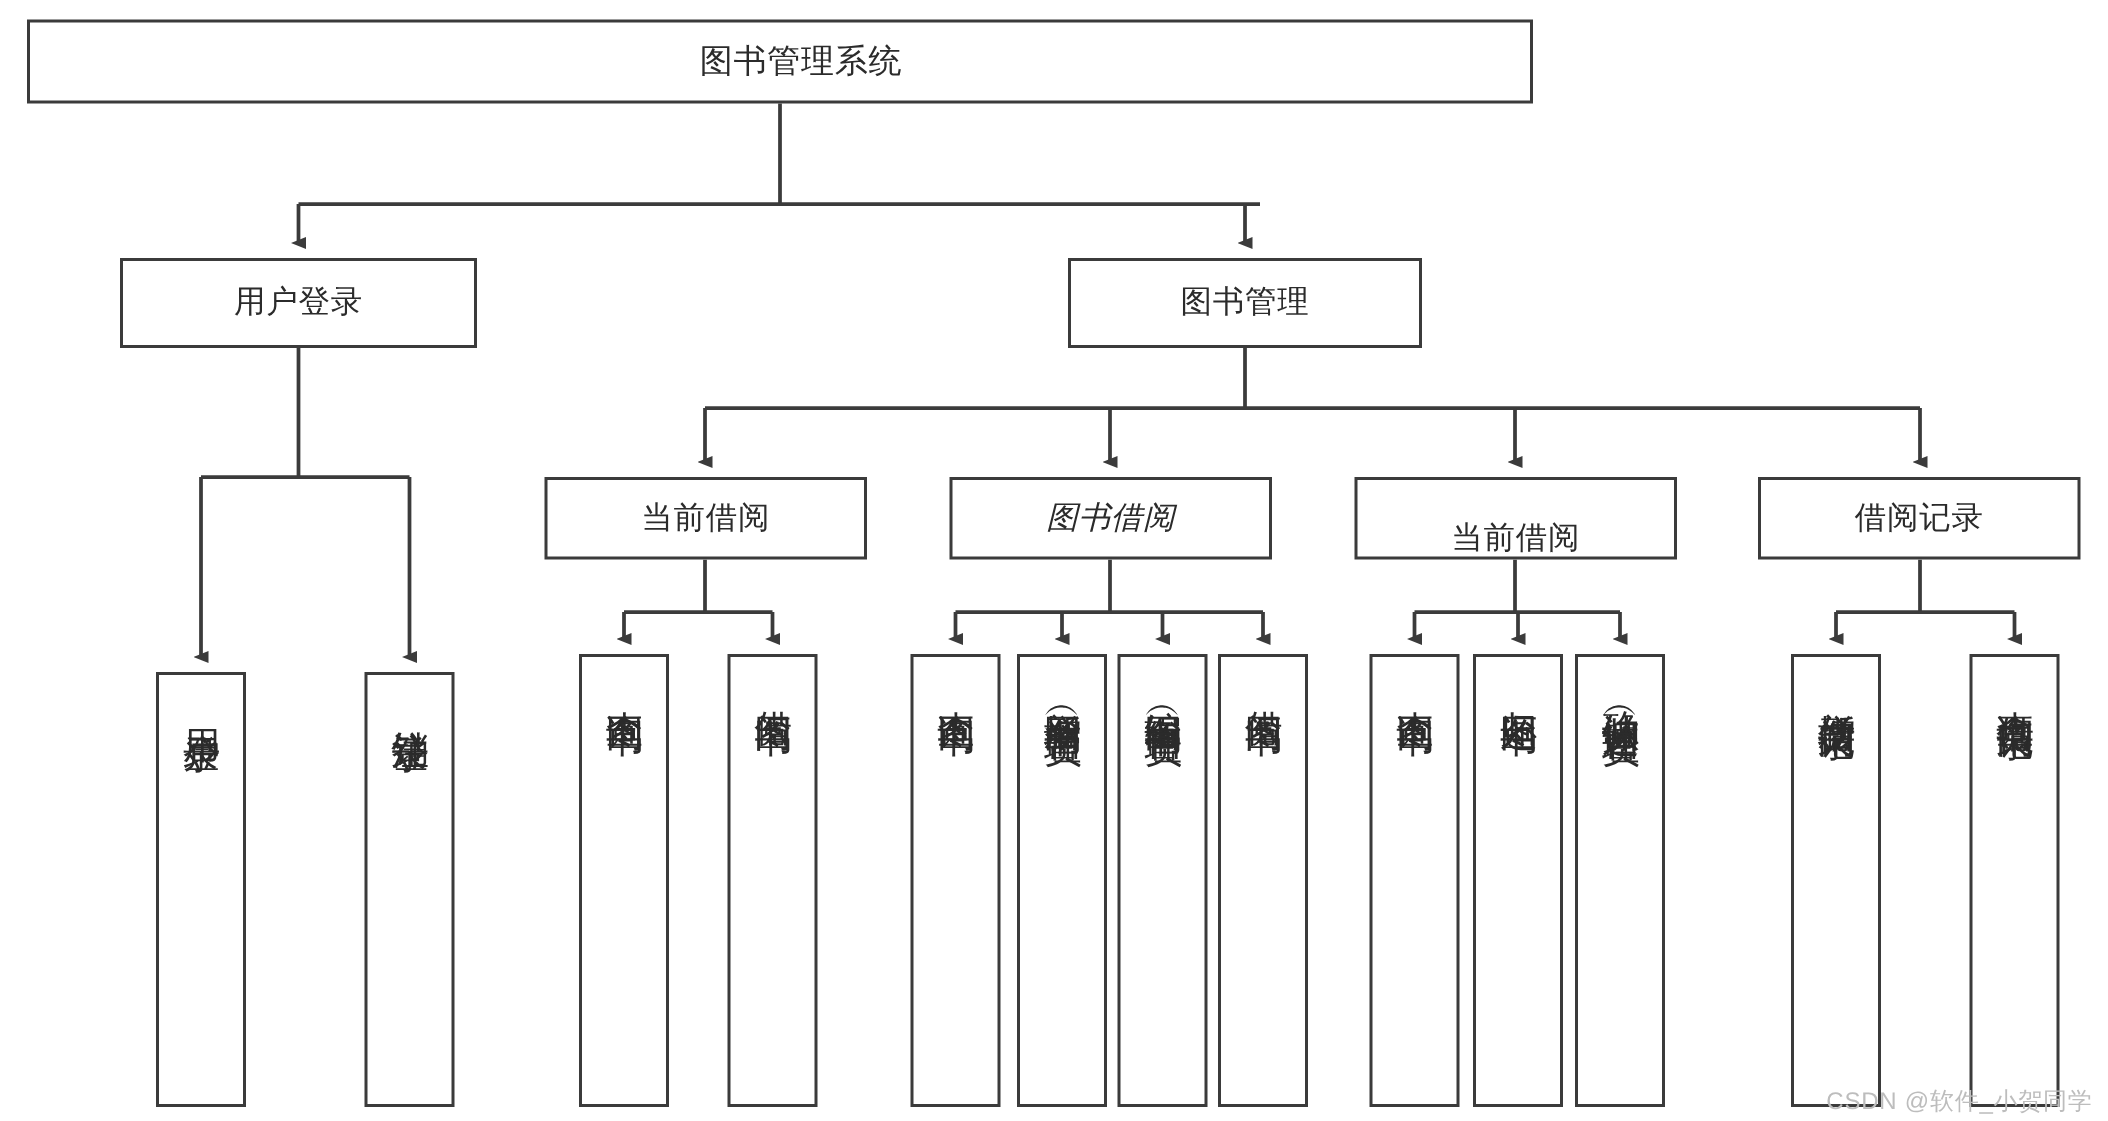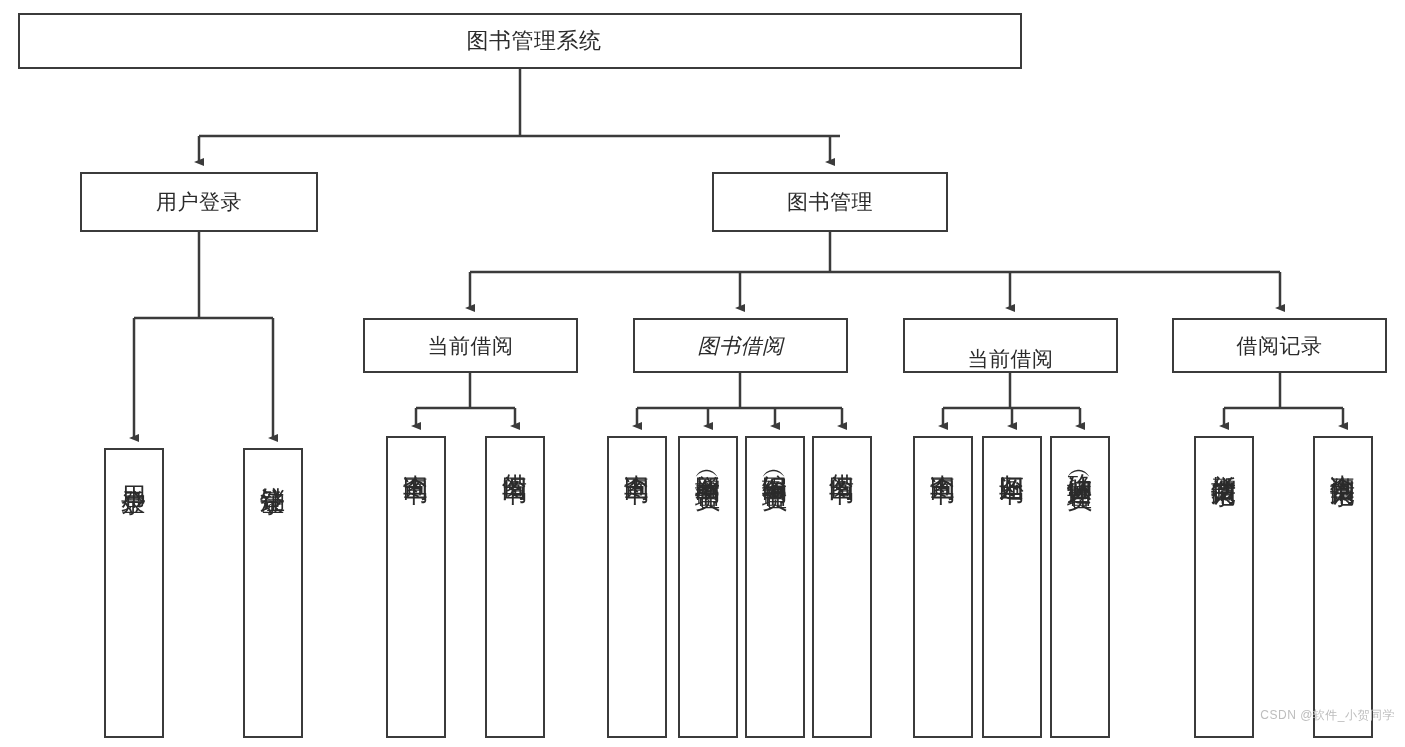--- a/index.html
+++ b/index.html
@@ -43,22 +43,22 @@
     text-orientation:upright;
     font-size:25px;
     line-height:1.04;
     letter-spacing:2px;
     white-space:nowrap;
   }
 
   .watermark{
     position:absolute;
     right:10px;
-    bottom:23px;
-    font-size:12px;
+    bottom:2px;
+    font-size:16px;
     color:#bdbdbd;
     white-space:nowrap;
     user-select:none;
     letter-spacing:0.5px;
   }
 </style>
 </head>
 <body>
 
 <div id="diagram-root">

